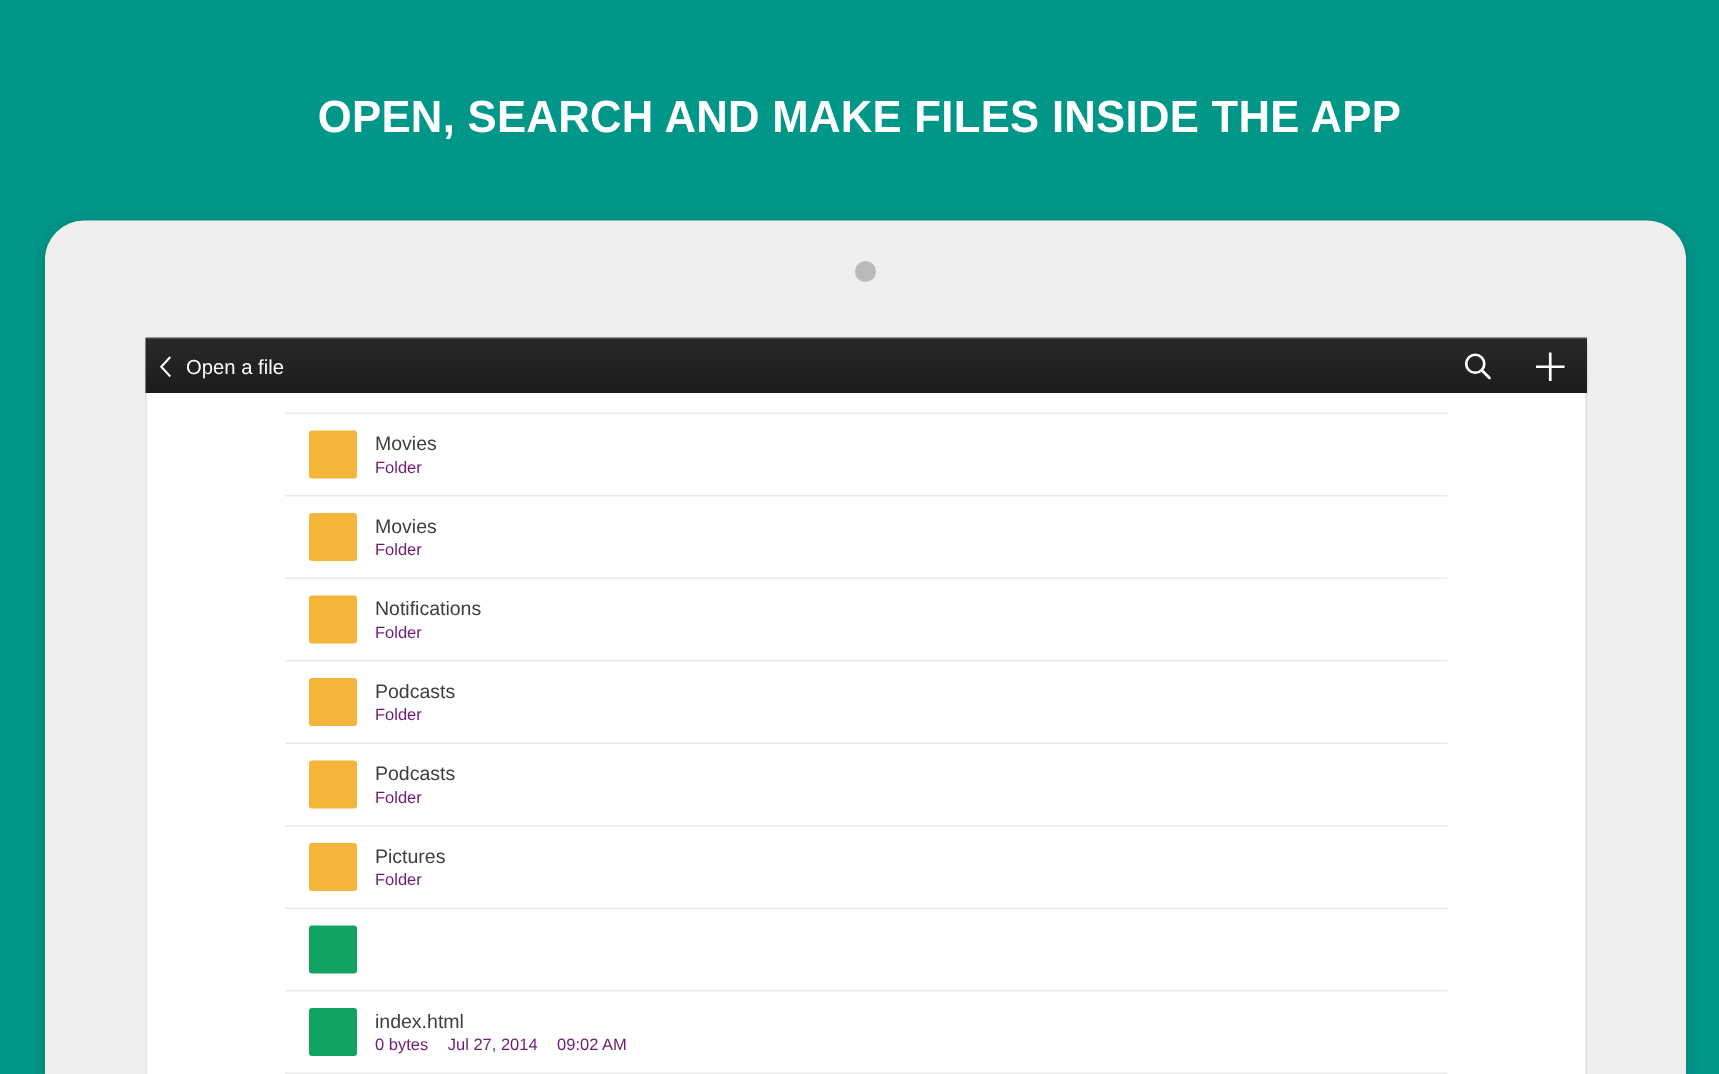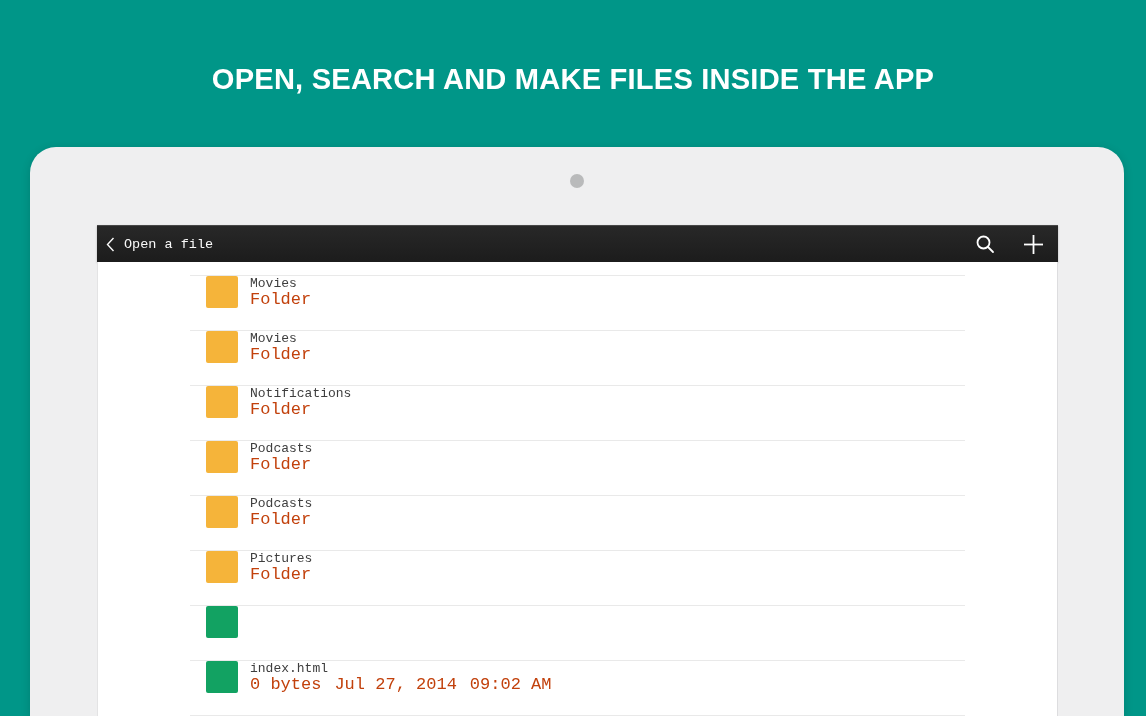--- a/index.html
+++ b/index.html
@@ -18,21 +18,20 @@
     letter-spacing: 0.2px; transform: scaleX(0.97);
   }
 
   
   .tablet {
     position: absolute; left: 30px; top: 147px;
     width: 1094px; height: 569px;
     background: var(--bezel, #efeff0);
     border-radius: 26px 26px 0 0;
     box-shadow: 0 2px 10px rgba(0,0,0,0.15);
-    font-family: Liberation Mono, monospace;
   }
   .camera {
     position: absolute; left: 540px; top: 27px;
     width: 14px; height: 14px; border-radius: 50%;
     background: #b9babb;
   }
 
   
   .toolbar {
     position: absolute; left: 67px; top: 78px;
@@ -67,32 +66,32 @@
     border-right: 1px solid #dddddf;
     overflow: hidden;
   }
   .file-list {
     margin: 13px auto 0 auto; width: 775px;
     border-top: 1px solid #e9e9e9;
   }
   .row {
     height: 55px; box-sizing: border-box;
     border-bottom: 1px solid #e9e9e9;
-    display: flex; align-items: flex-start;
+    display: flex; align-items: center;
     padding-left: 16px;
     cursor: pointer;
   }
   .row-icon {
     width: 32px; height: 32px; border-radius: 2px; flex: none;
   }
   .row-icon.folder { background: var(--folder-icon, #f5b43a); }
   .row-icon.file   { background: var(--file-icon, #12a262); }
   .row-text { margin-left: 12px; display: flex; flex-direction: column; }
   .row-title { font-size: 13px; color: #3e3e3e; line-height: 15px; }
-  .row-meta  { font-size: 17px; color: #c2410c; line-height: 14px; margin-top: 2px; }
+  .row-meta  { font-size: 11px; color: #701a75; line-height: 14px; margin-top: 2px; }
   .row-meta span { margin-right: 13px; }
   .row-meta span:last-child { margin-right: 0; }
 </style>
 </head>
 <body>
 
 <h1 class="banner-title">OPEN, SEARCH AND MAKE FILES INSIDE THE APP</h1>
 
 <div class="tablet">
   <div class="camera"></div>

